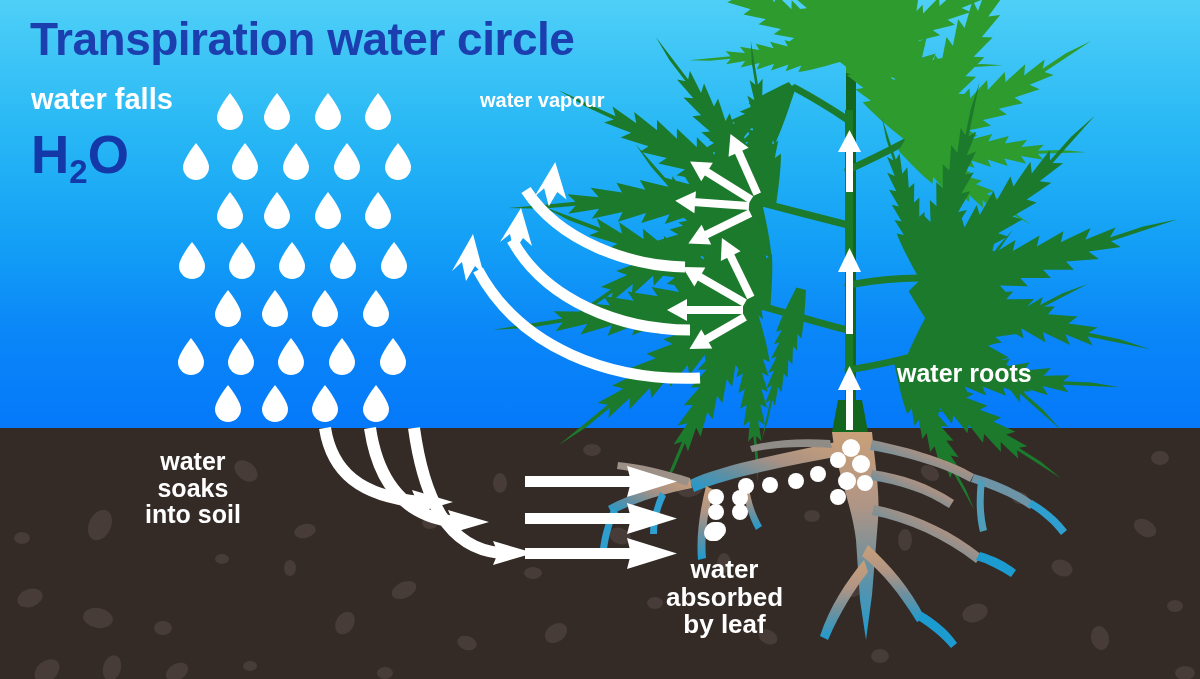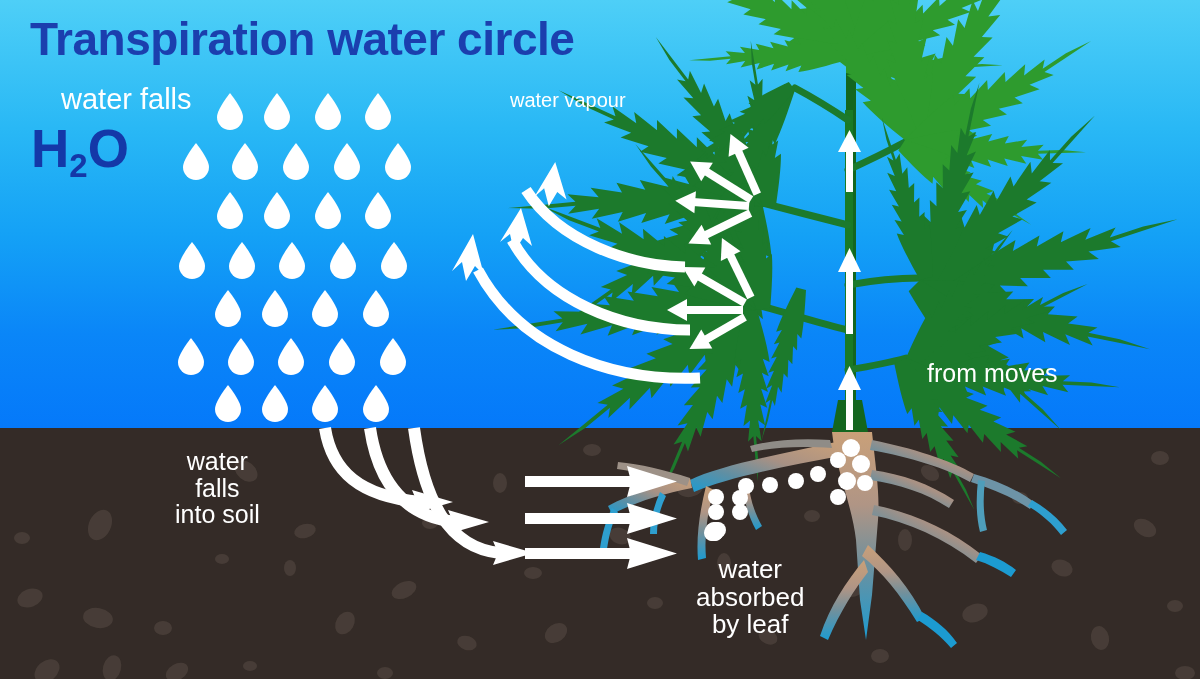--- a/index.html
+++ b/index.html
@@ -18,24 +18,24 @@
     background:#342B27;
   }
   #soilTex{position:absolute;left:0;top:0;width:1200px;height:251px;}
   svg.layer{position:absolute;left:0;top:0;width:1200px;height:679px;overflow:visible;}
 
   .title{
     position:absolute;left:30px;top:12px;
     font-size:46px;font-weight:bold;color:#1B3FAE;letter-spacing:-0.5px;
     white-space:nowrap;
   }
-  .lbl{position:absolute;color:#FFFFFF;font-weight:normal;line-height:1.06;margin-left:30px;}
+  .lbl{position:absolute;color:#FFFFFF;font-weight:bold;line-height:1.06;}
   #waterFalls{left:31px;top:84px;font-size:29px;}
   #h2o{
-    position:absolute;left:31px;top:122px;
+    position:absolute;left:31px;top:128px;
     color:#1438A8;font-weight:bold;font-size:53px;line-height:1;
     white-space:nowrap;
   }
   #h2o sub{font-size:33px;vertical-align:-0.30em;}
   #vapourLbl{left:480px;top:90px;font-size:20px;text-align:left;}
   #stemLbl{left:897px;top:360px;font-size:25px;text-align:center;}
   #soakLbl{left:145px;top:448px;font-size:25px;text-align:center;}
   #rootsLbl{left:666px;top:556px;font-size:26px;text-align:center;}
 </style>
 </head>
@@ -427,26 +427,26 @@
 
   <div class="lbl" id="waterFalls">water falls</div>
 
   <div id="h2o"><span>H</span><sub>2</sub><span>O</span></div>
 
   <div class="lbl" id="vapourLbl">
     <div>water vapour</div>
   </div>
 
   <div class="lbl" id="stemLbl">
-    <div>from moves</div>
+    <div>water roots</div>
   </div>
 
   <div class="lbl" id="soakLbl">
     <div>water</div>
-    <div>falls</div>
+    <div>soaks</div>
     <div>into soil</div>
   </div>
 
   <div class="lbl" id="rootsLbl">
     <div>water</div>
     <div>absorbed</div>
     <div>by leaf</div>
   </div>
 
 </div>

